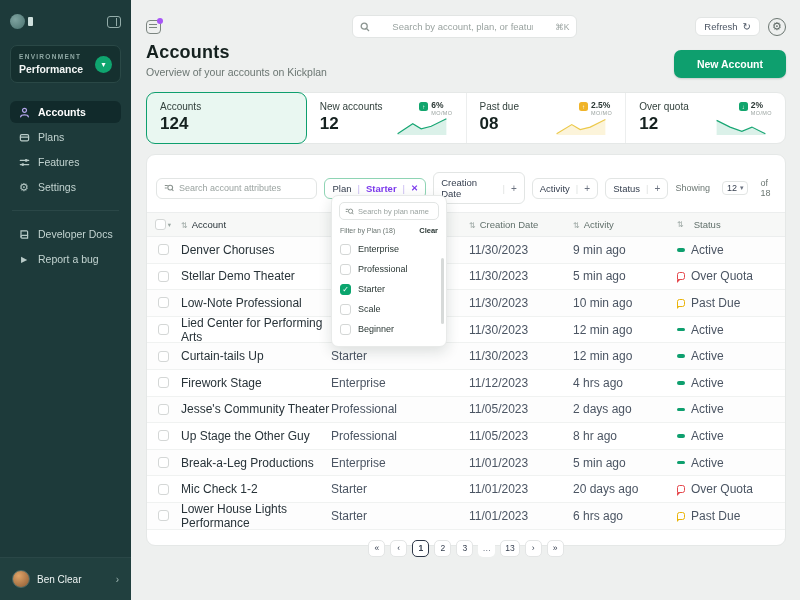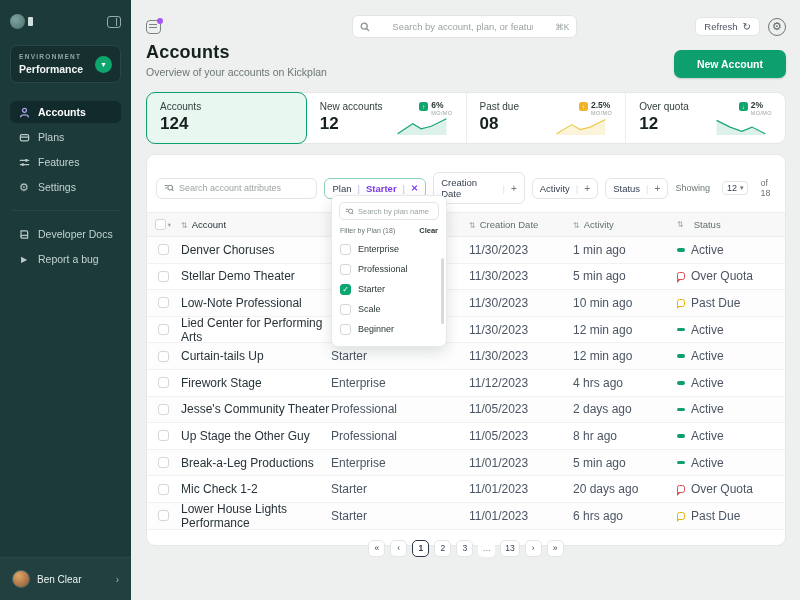--- a/index.html
+++ b/index.html
@@ -365,21 +365,21 @@
     </div>
 
     <div class="tbody">
       <div class="trow">
           <div class="col-check">
             <span class="checkbox"></span>
           </div>
           <div class="col-account">Denver Choruses</div>
           <div class="col-plan">Starter</div>
           <div class="col-date">11/30/2023</div>
-          <div class="col-activity">1 min ago</div>
+          <div class="col-activity">9 min ago</div>
           <div class="col-status">
             <span class="st-icon st-active"></span>
             <span>Active</span>
           </div>
         </div>
         <div class="trow">
           <div class="col-check">
             <span class="checkbox"></span>
           </div>
           <div class="col-account">Stellar Demo Theater</div>

